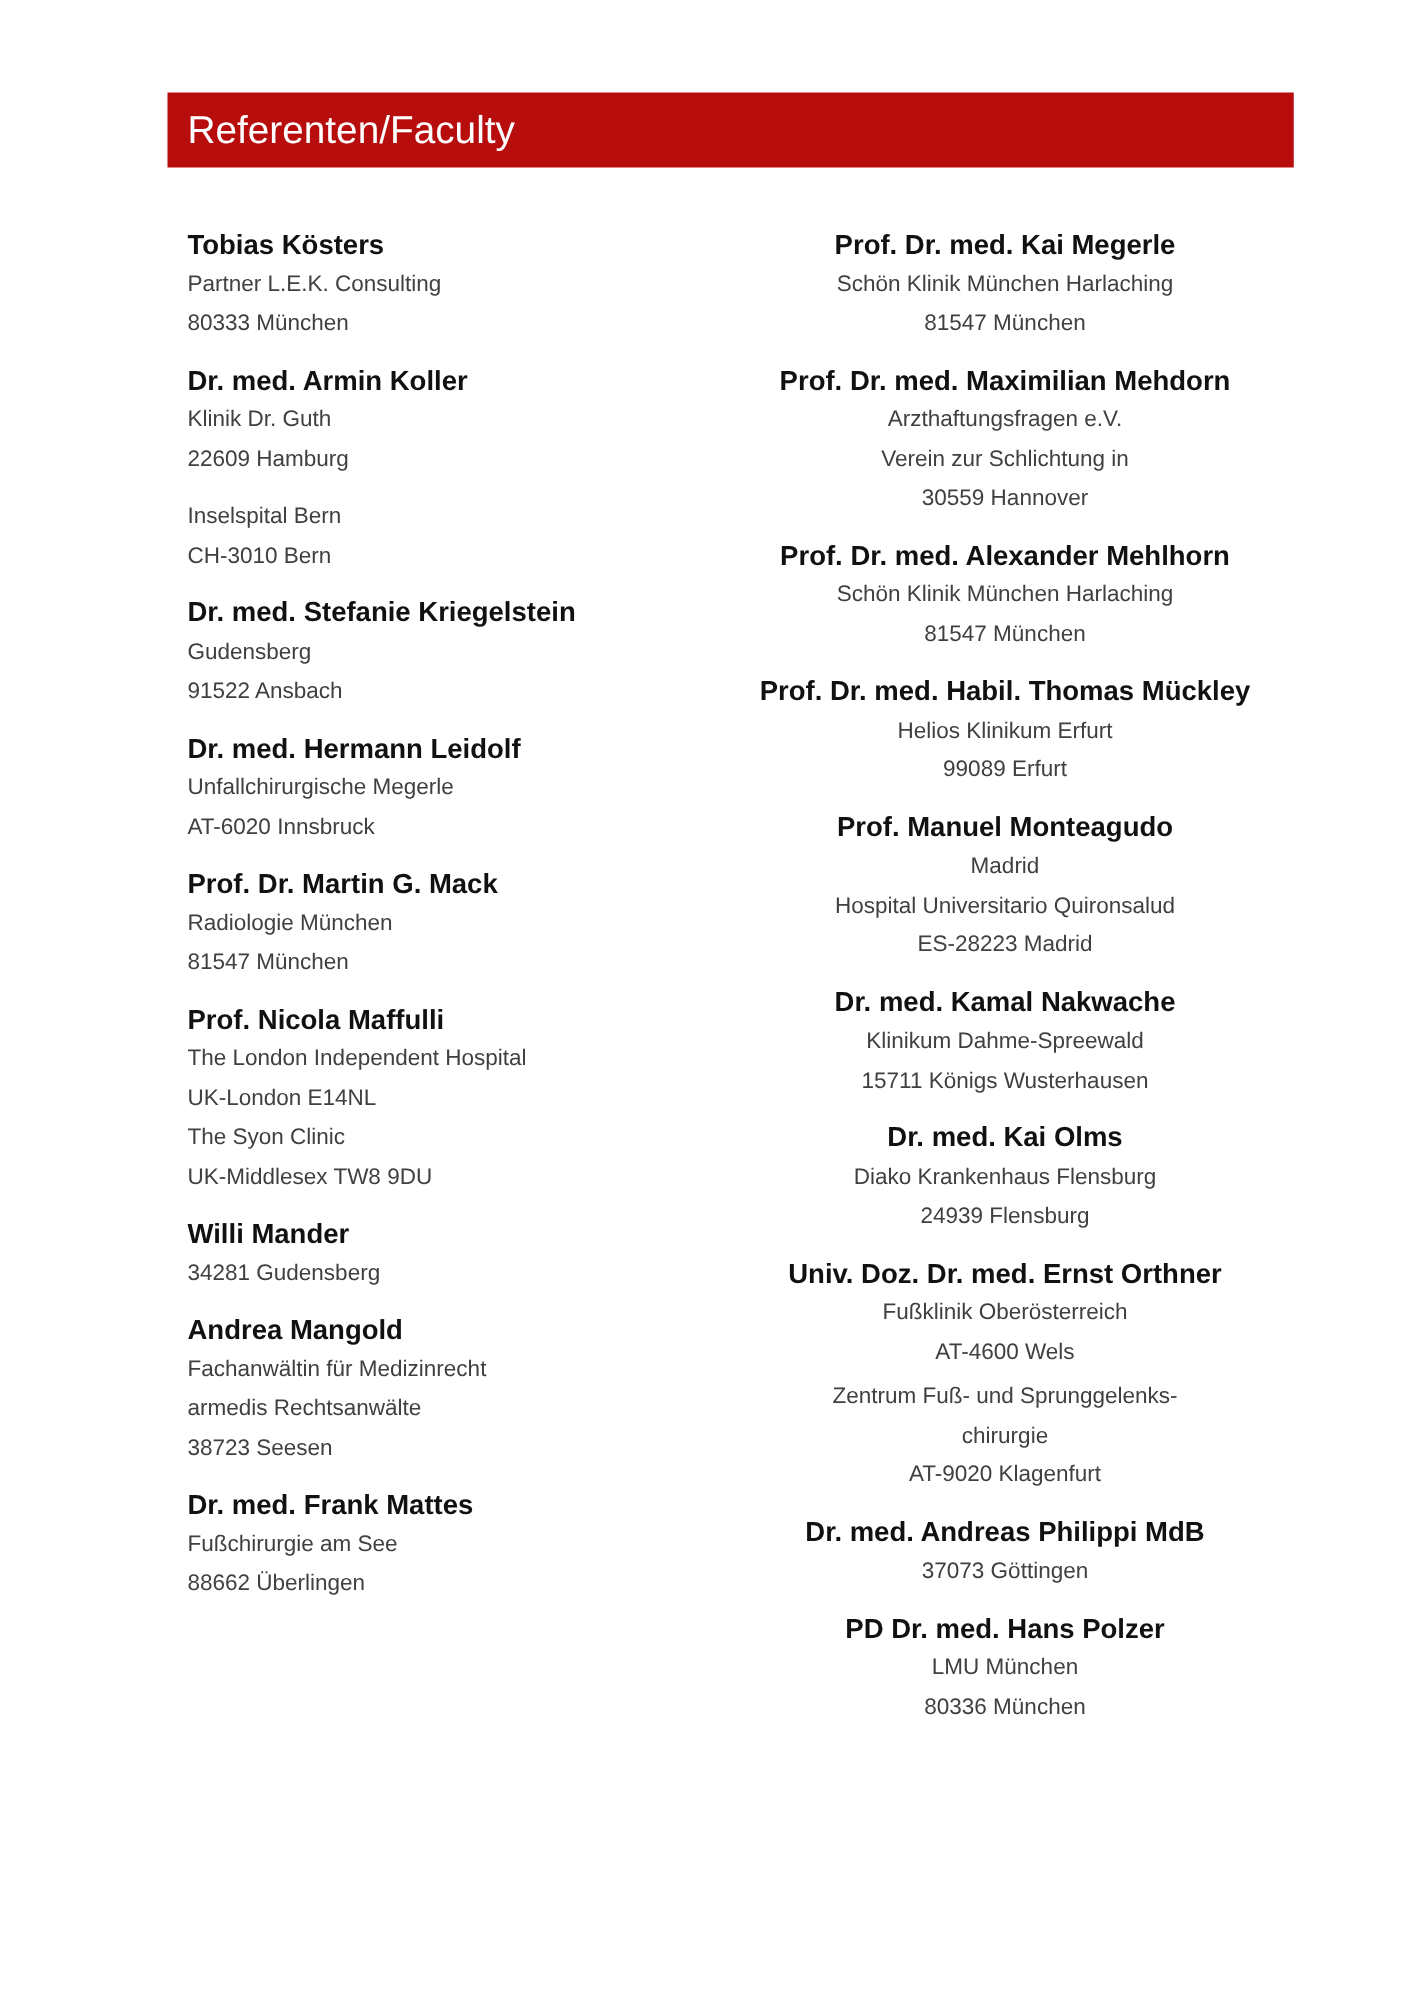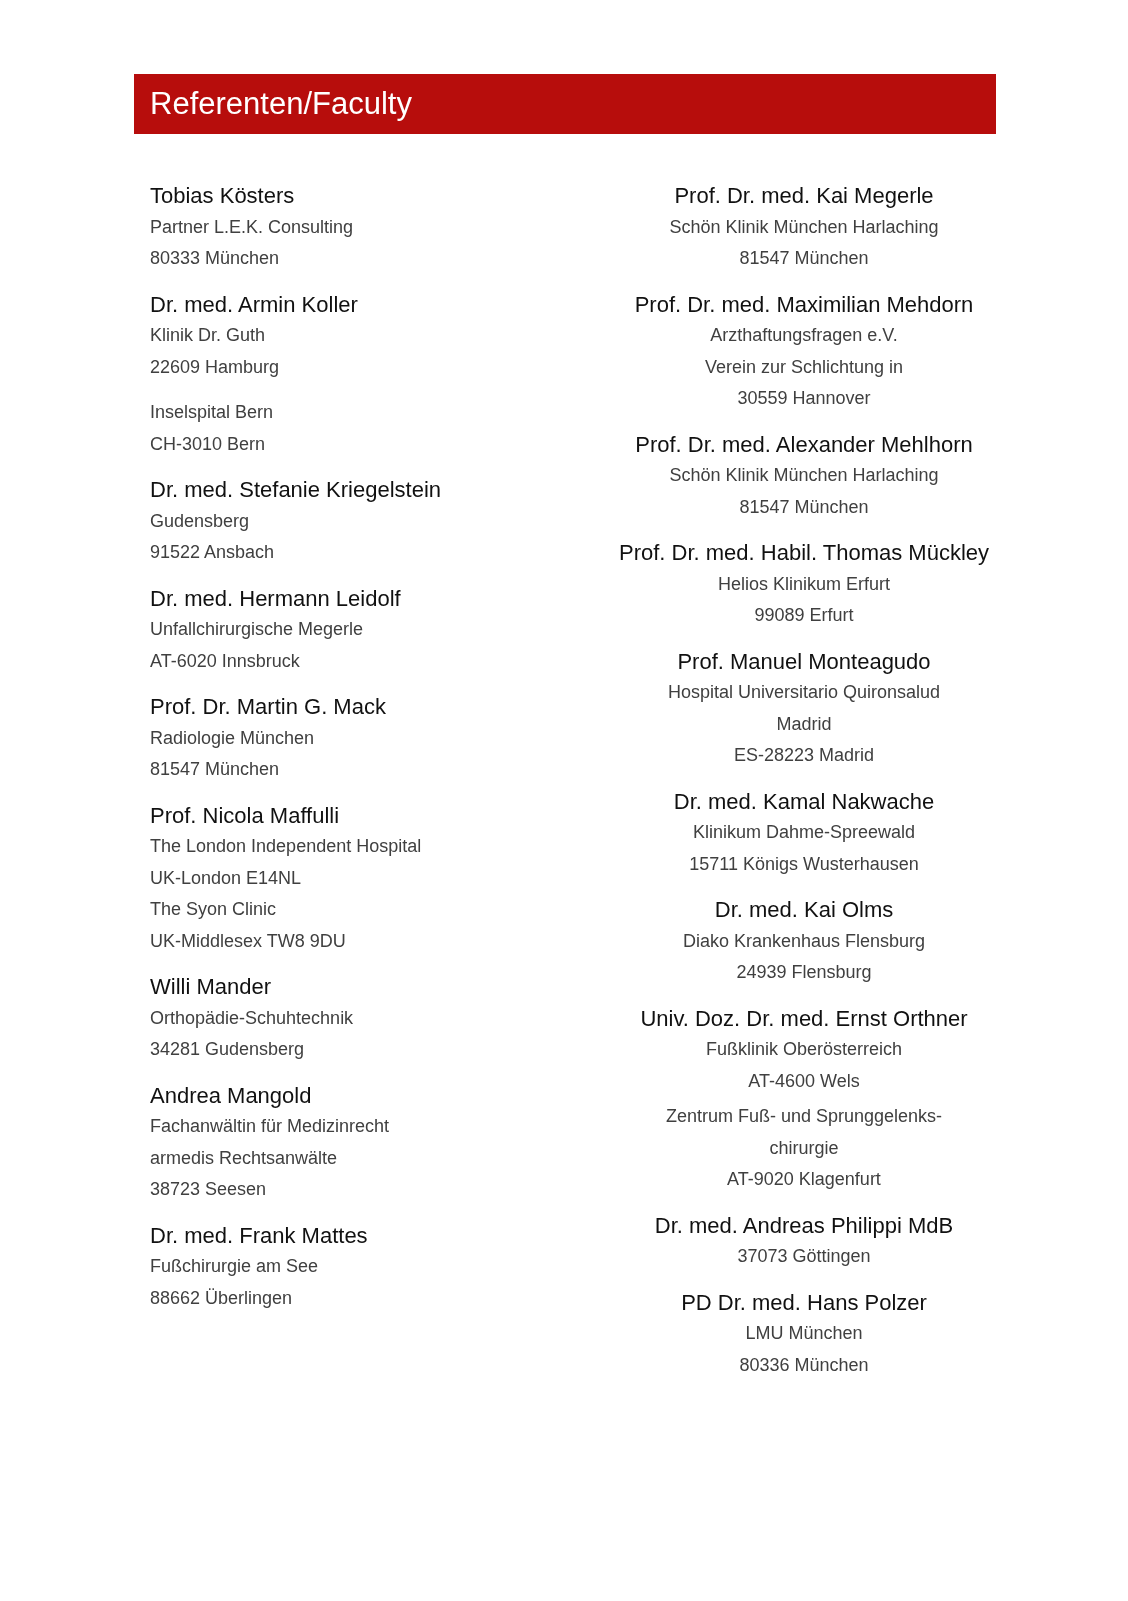--- a/index.html
+++ b/index.html
@@ -1,26 +1,26 @@
 <!DOCTYPE html>
 <html><head>
 <meta charset="utf-8">
 <style>
   html, body { margin: 0; padding: 0; background: #ffffff; }
   body { width: 1128px; height: 1601px; position: relative; overflow: hidden;
          font-family: "Liberation Sans", "DejaVu Sans", sans-serif; color: #1a1a1a; }
   .header-bar { position: absolute; left: 134px; top: 74px; width: 862px; height: 60px;
-                background: #b70d0c; }
+                background: #b70d0c; padding-left: 39px; }
   .header-title { position: absolute; left: 16px; top: 10px; font-size: 31px; color: #ffffff;
                   font-weight: normal; letter-spacing: 0px; line-height: 40px; white-space: nowrap; }
   .col { position: absolute; top: 180px; }
   .col-left { left: 150px; width: 420px; }
   .col-right { left: 594px; width: 420px; text-align: center; }
   .entry { margin-bottom: 14px; }
-  .entry-name { font-weight: normal; font-size: 22px; line-height: 31.5px; white-space: nowrap; color: #111; }
+  .entry-name { font-weight: bold; font-size: 22px; line-height: 31.5px; white-space: nowrap; color: #111; }
   .entry-line { font-size: 18px; line-height: 31.5px; white-space: nowrap; color: #404040; }
   .entry-line.gap { margin-top: 4px; }
 </style>
 </head>
 <body>
 
 <div class="header-bar">
   <div class="header-title">Referenten/Faculty</div>
 </div>
 
@@ -56,21 +56,20 @@
   </div>
   <div class="entry">
     <div class="entry-name">Prof. Nicola Maffulli</div>
     <div class="entry-line">The London Independent Hospital</div>
     <div class="entry-line">UK-London E14NL</div>
     <div class="entry-line">The Syon Clinic</div>
     <div class="entry-line">UK-Middlesex TW8 9DU</div>
   </div>
   <div class="entry">
     <div class="entry-name">Willi Mander</div>
-    <div class="entry-line">Orthopädie-Schuhtechnik</div>
     <div class="entry-line">34281 Gudensberg</div>
   </div>
   <div class="entry">
     <div class="entry-name">Andrea Mangold</div>
     <div class="entry-line">Fachanwältin für Medizinrecht</div>
     <div class="entry-line">armedis Rechtsanwälte</div>
     <div class="entry-line">38723 Seesen</div>
   </div>
   <div class="entry">
     <div class="entry-name">Dr. med. Frank Mattes</div>
@@ -96,22 +95,22 @@
     <div class="entry-line">Schön Klinik München Harlaching</div>
     <div class="entry-line">81547 München</div>
   </div>
   <div class="entry">
     <div class="entry-name">Prof. Dr. med. Habil. Thomas Mückley</div>
     <div class="entry-line">Helios Klinikum Erfurt</div>
     <div class="entry-line">99089 Erfurt</div>
   </div>
   <div class="entry">
     <div class="entry-name">Prof. Manuel Monteagudo</div>
+    <div class="entry-line">Madrid</div>
     <div class="entry-line">Hospital Universitario Quironsalud</div>
-    <div class="entry-line">Madrid</div>
     <div class="entry-line">ES-28223 Madrid</div>
   </div>
   <div class="entry">
     <div class="entry-name">Dr. med. Kamal Nakwache</div>
     <div class="entry-line">Klinikum Dahme-Spreewald</div>
     <div class="entry-line">15711 Königs Wusterhausen</div>
   </div>
   <div class="entry">
     <div class="entry-name">Dr. med. Kai Olms</div>
     <div class="entry-line">Diako Krankenhaus Flensburg</div>

